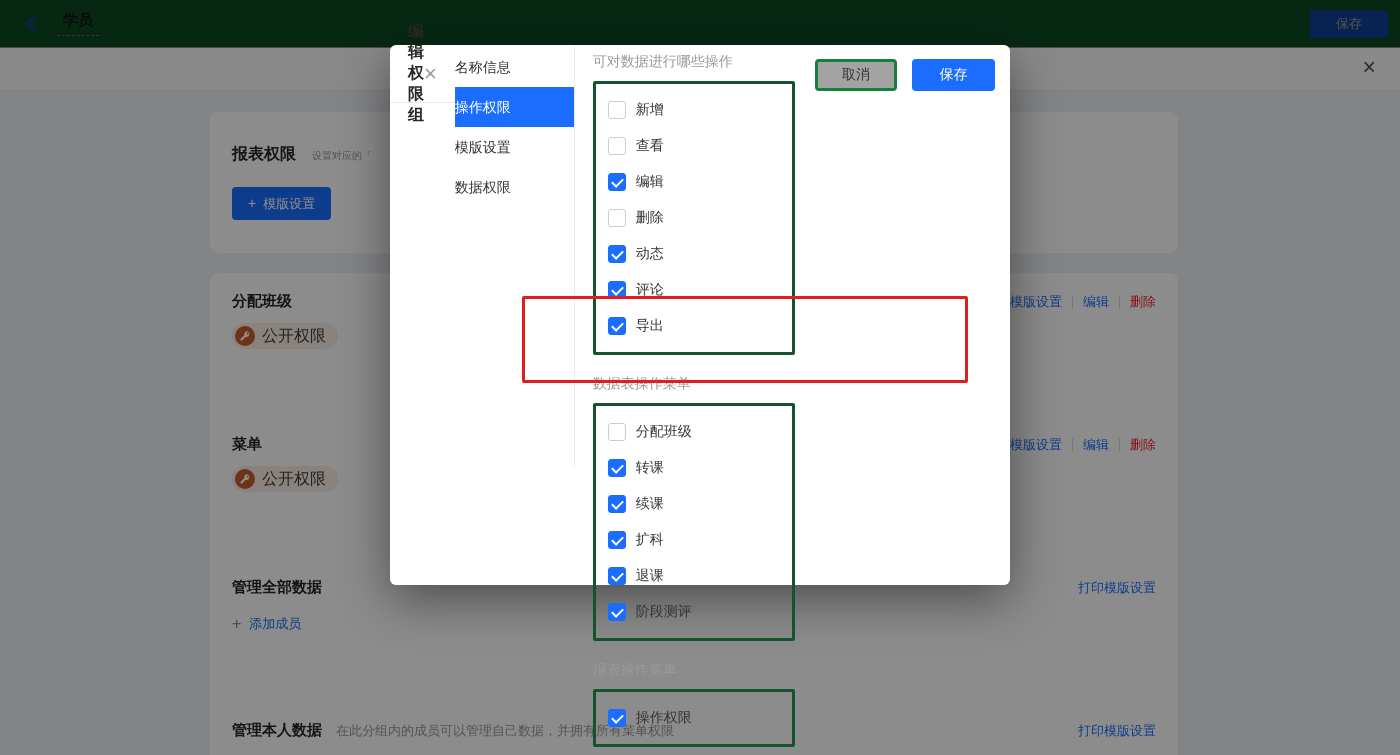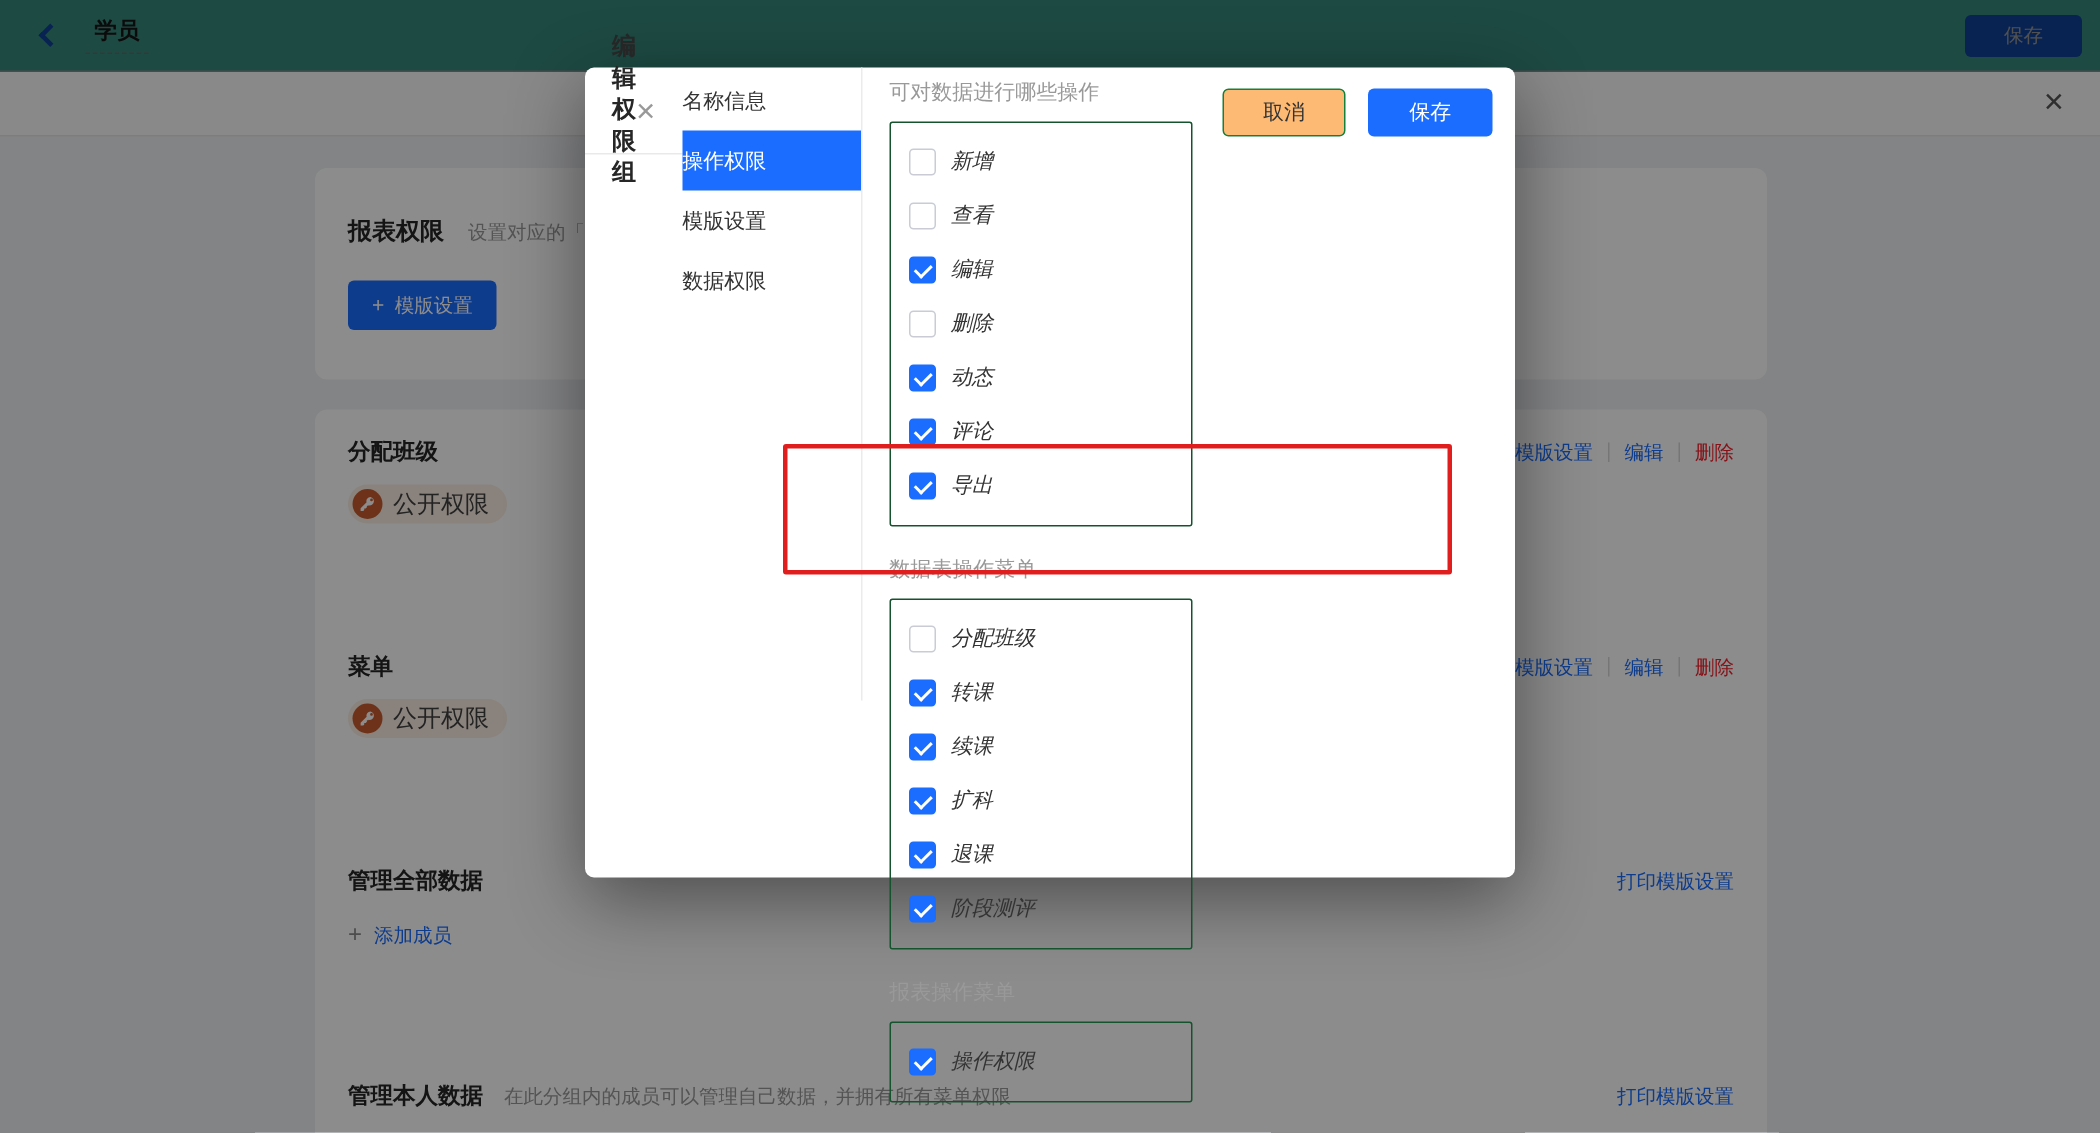--- a/index.html
+++ b/index.html
@@ -4,39 +4,39 @@
 <style>
   :root { --accent:#1A6DFF; --danger:#F5222D; --annotation:#E01E1E; }
   * { box-sizing:border-box; margin:0; padding:0; }
   html,body { width:1400px; height:755px; }
   body {
     position:relative; overflow:hidden; background:#eef0f4;
     font-family:"Liberation Sans","DejaVu Sans",sans-serif; color:#262626;
   }
   
   .navbar {
-    position:absolute; left:0; top:0; width:1400px; height:48px; background:#5eead4;
+    position:absolute; left:0; top:0; width:1400px; height:48px; background:#15803d;
     border-bottom:1px solid #ececec; display:flex; align-items:center; padding:0 12px 0 28px;
   }
   .chev { width:11px; height:11px; border-left:3px solid var(--accent); border-bottom:3px solid var(--accent);
     transform:rotate(45deg); display:inline-block; cursor:pointer; }
   .nav-title { margin-left:18px; font-size:15px; font-weight:600; color:#262626;
     border-bottom:1px dashed #adadad; padding:0 6px 5px; }
   .nav-save { margin-left:auto; width:78px; height:28px; background:var(--accent); color:#fff;
     border:none; border-radius:4px; font-size:13px; cursor:pointer; }
   .drawer-head {
     position:absolute; left:0; top:48px; width:1400px; height:43px; background:#fafafa;
     border-bottom:1px solid #e4e4e4;
   }
   .drawer-close { position:absolute; right:24px; top:8px; font-size:23px; color:#555; cursor:pointer; line-height:1; }
   .card { position:absolute; background:#fff; border-radius:8px; }
   .card1 { left:210px; top:112px; width:968px; height:141px; }
   .card1-head { padding:32px 22px 0; display:flex; align-items:baseline; }
   .card1-title { font-size:16px; font-weight:700; }
-  .card1-sub { font-size:13px; color:#999; margin-left:16px; }
+  .card1-sub { font-size:10px; color:#999; margin-left:16px; }
   .btn-newgroup { margin:22px 0 0 22px; height:33px; padding:0 16px; background:var(--accent); color:#fff;
     border:none; border-radius:4px; font-size:13px; cursor:pointer; }
   .btn-newgroup .plus { margin-right:7px; font-size:14px; }
   .card2 { left:210px; top:273px; width:968px; height:482px; border-radius:8px 8px 0 0; }
   .grow { height:143px; padding:19px 22px 0; }
   .grow-line { display:flex; align-items:center; }
   .grow-title { font-size:15px; font-weight:700; color:#262626; }
   .grow-desc { font-size:13px; color:#999; margin-left:14px; }
   .actions { margin-left:auto; display:flex; align-items:center; font-size:13px; }
   .link { color:var(--accent); text-decoration:none; cursor:pointer; }
@@ -59,29 +59,29 @@
   .modal-head { height:58px; border-bottom:1px solid #e9e9e9; display:flex; align-items:center; padding:0 18px; }
   .modal-title { font-size:16px; font-weight:600; }
   .modal-close { margin-left:auto; font-size:22px; color:#999; cursor:pointer; line-height:1; }
   .modal-body { display:flex; height:422px; }
   .mtabs { width:120px; border-right:1px solid #ebebeb; padding-top:2px; flex:none; }
   .mtab { height:40px; line-height:40px; text-align:left; font-size:14px; color:#333; cursor:pointer; }
   .mtab.active { background:var(--accent); color:#fff; }
   .mcontent { flex:1; padding:8px 20px 0 18px; }
   .sec-label { font-size:14px; color:#999; margin:0 0 10px; }
   .sec-label + .sec-box { margin-bottom:20px; }
-  .sec-box { border:1px solid #14532d; border-radius:2px; padding:8px 12px; display:flex; flex-wrap:wrap;font-style:italic; }
+  .sec-box { border:3px solid #14532d; border-radius:2px; padding:8px 12px; display:flex; flex-wrap:wrap; }
   .cb-item { width:140px; height:18px; margin:9px 0; display:flex; align-items:center; cursor:pointer; }
   .cb { width:18px; height:18px; border:1px solid #c9ccd4; border-radius:3px; background:#fff; position:relative; flex:none; }
   .cb.checked { background:var(--accent); border-color:var(--accent); }
   .cb.checked::after { content:""; position:absolute; left:3px; top:3.5px; width:9px; height:5px;
     border-left:2px solid #fff; border-bottom:2px solid #fff; transform:rotate(-45deg); }
   .cb-label { font-size:14px; color:#333; margin-left:10px; white-space:nowrap; }
   .modal-foot { height:60px; display:flex; align-items:center; justify-content:flex-end; padding-right:15px; gap:15px; }
-  .btn-cancel { width:82px; height:32px; background:#fdba74; border:1px solid #15803d; border-radius:4px;
+  .btn-cancel { width:82px; height:32px; background:#a3a3a3; border:3px solid #15803d; border-radius:4px;
     font-size:14px; color:#333; cursor:pointer; }
   .btn-save { width:83px; height:32px; background:var(--accent); border:none; border-radius:4px;
     font-size:14px; color:#fff; cursor:pointer; }
   
   .annotation { position:absolute; left:522px; top:296px; width:446px; height:87px;
     border:3px solid var(--annotation); border-radius:2px; z-index:30; pointer-events:none; }
 </style>
 </head>
 <body>
 

